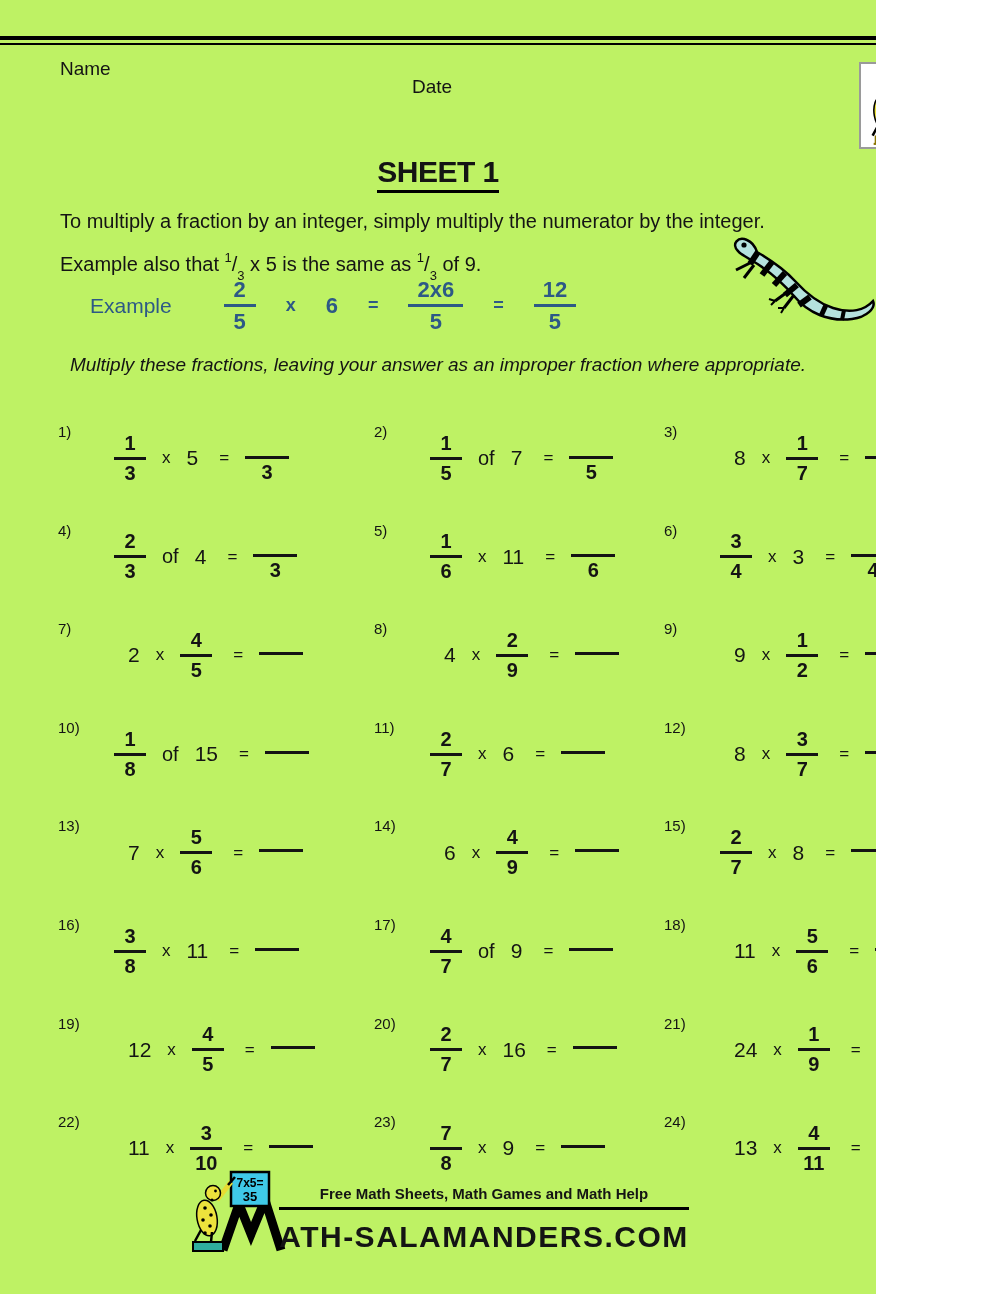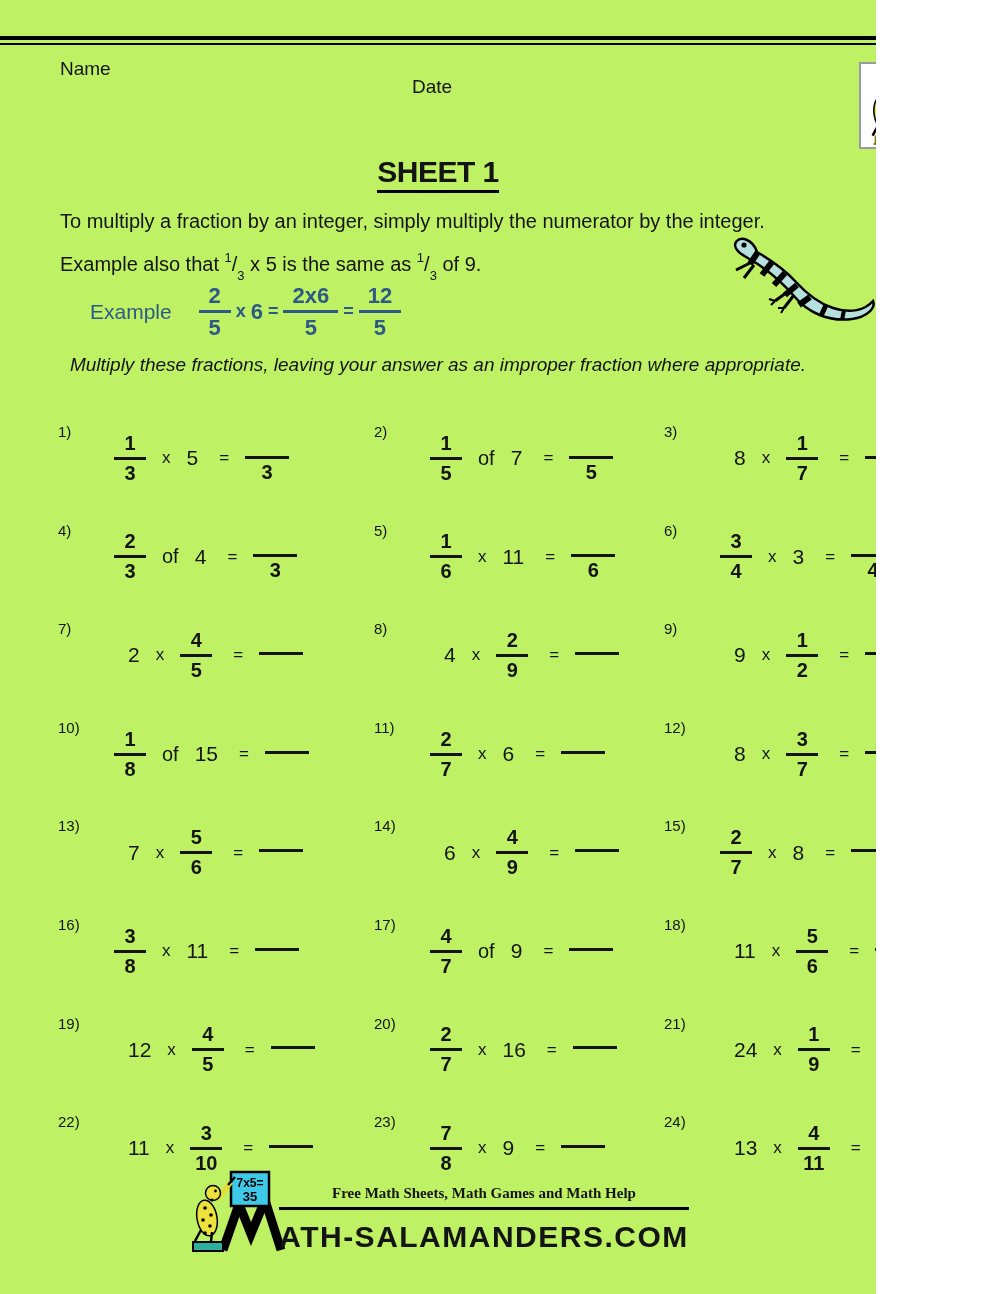--- a/index.html
+++ b/index.html
@@ -21,21 +21,21 @@
   .title1 span{font-size:31px;font-weight:600;letter-spacing:-1px;
     border-bottom:3px solid #000;padding-bottom:2px;}
   .title2{position:absolute;top:155px;left:0;width:100%;text-align:center;}
   .title2 span{font-size:30px;font-weight:600;letter-spacing:-0.5px;
     border-bottom:3px solid #000;padding-bottom:2px;}
   
   .intro{position:absolute;top:203px;left:60px;width:880px;font-size:20px;line-height:37px;}
   .intro sup{font-size:13px;position:relative;top:-1px;}
   .intro sub{font-size:13px;position:relative;top:4px;}
   
-  .example{position:absolute;top:283px;left:90px;display:flex;align-items:center;gap:1px;
+  .example{position:absolute;top:277px;left:90px;display:flex;align-items:center;gap:26px;
     color:var(--accent,#2d5986);}
   .ex-label{font-size:21px;margin-right:26px;}
   .example .frac{font-size:22px;font-weight:700;}
   .example .fnum{border-bottom:3px solid var(--accent,#2d5986);}
   .example .op{font-size:18px;font-weight:700;margin:0 4px;}
   .example .int{font-size:22px;font-weight:700;}
   
   .lizard{position:absolute;left:722px;top:235px;}
   
   .instruction{position:absolute;top:354px;left:0;width:100%;text-align:center;
@@ -56,21 +56,21 @@
   .eq{margin-left:5px;}
   .lead-int{margin-left:28px;}
   .lead-frac{margin-left:14px;}
   .answer-line{width:44px;height:0;border-bottom:3px solid #141414;
     align-self:center;margin-top:-4px;}
   
   .footer{position:absolute;top:1170px;left:0;width:100%;display:flex;
     justify-content:center;align-items:flex-end;}
   .footer-text{display:flex;flex-direction:column;margin-left:-8px;margin-bottom:2px;}
   .tagline{font-size:15px;font-weight:700;text-align:center;
-    padding:0 6px 5px;border-bottom:3px solid #000;font-family:Liberation Serif, serif;}
+    padding:0 6px 5px;border-bottom:3px solid #000;}
   .brand-rest{font-size:30px;font-weight:700;letter-spacing:1.5px;line-height:1;
     padding-top:12px;white-space:nowrap;}
 </style>
 </head>
 <body>
 
 <div class="sheet" style="--accent: #2d5986;">
 
   <div class="top-rule"></div>
 

